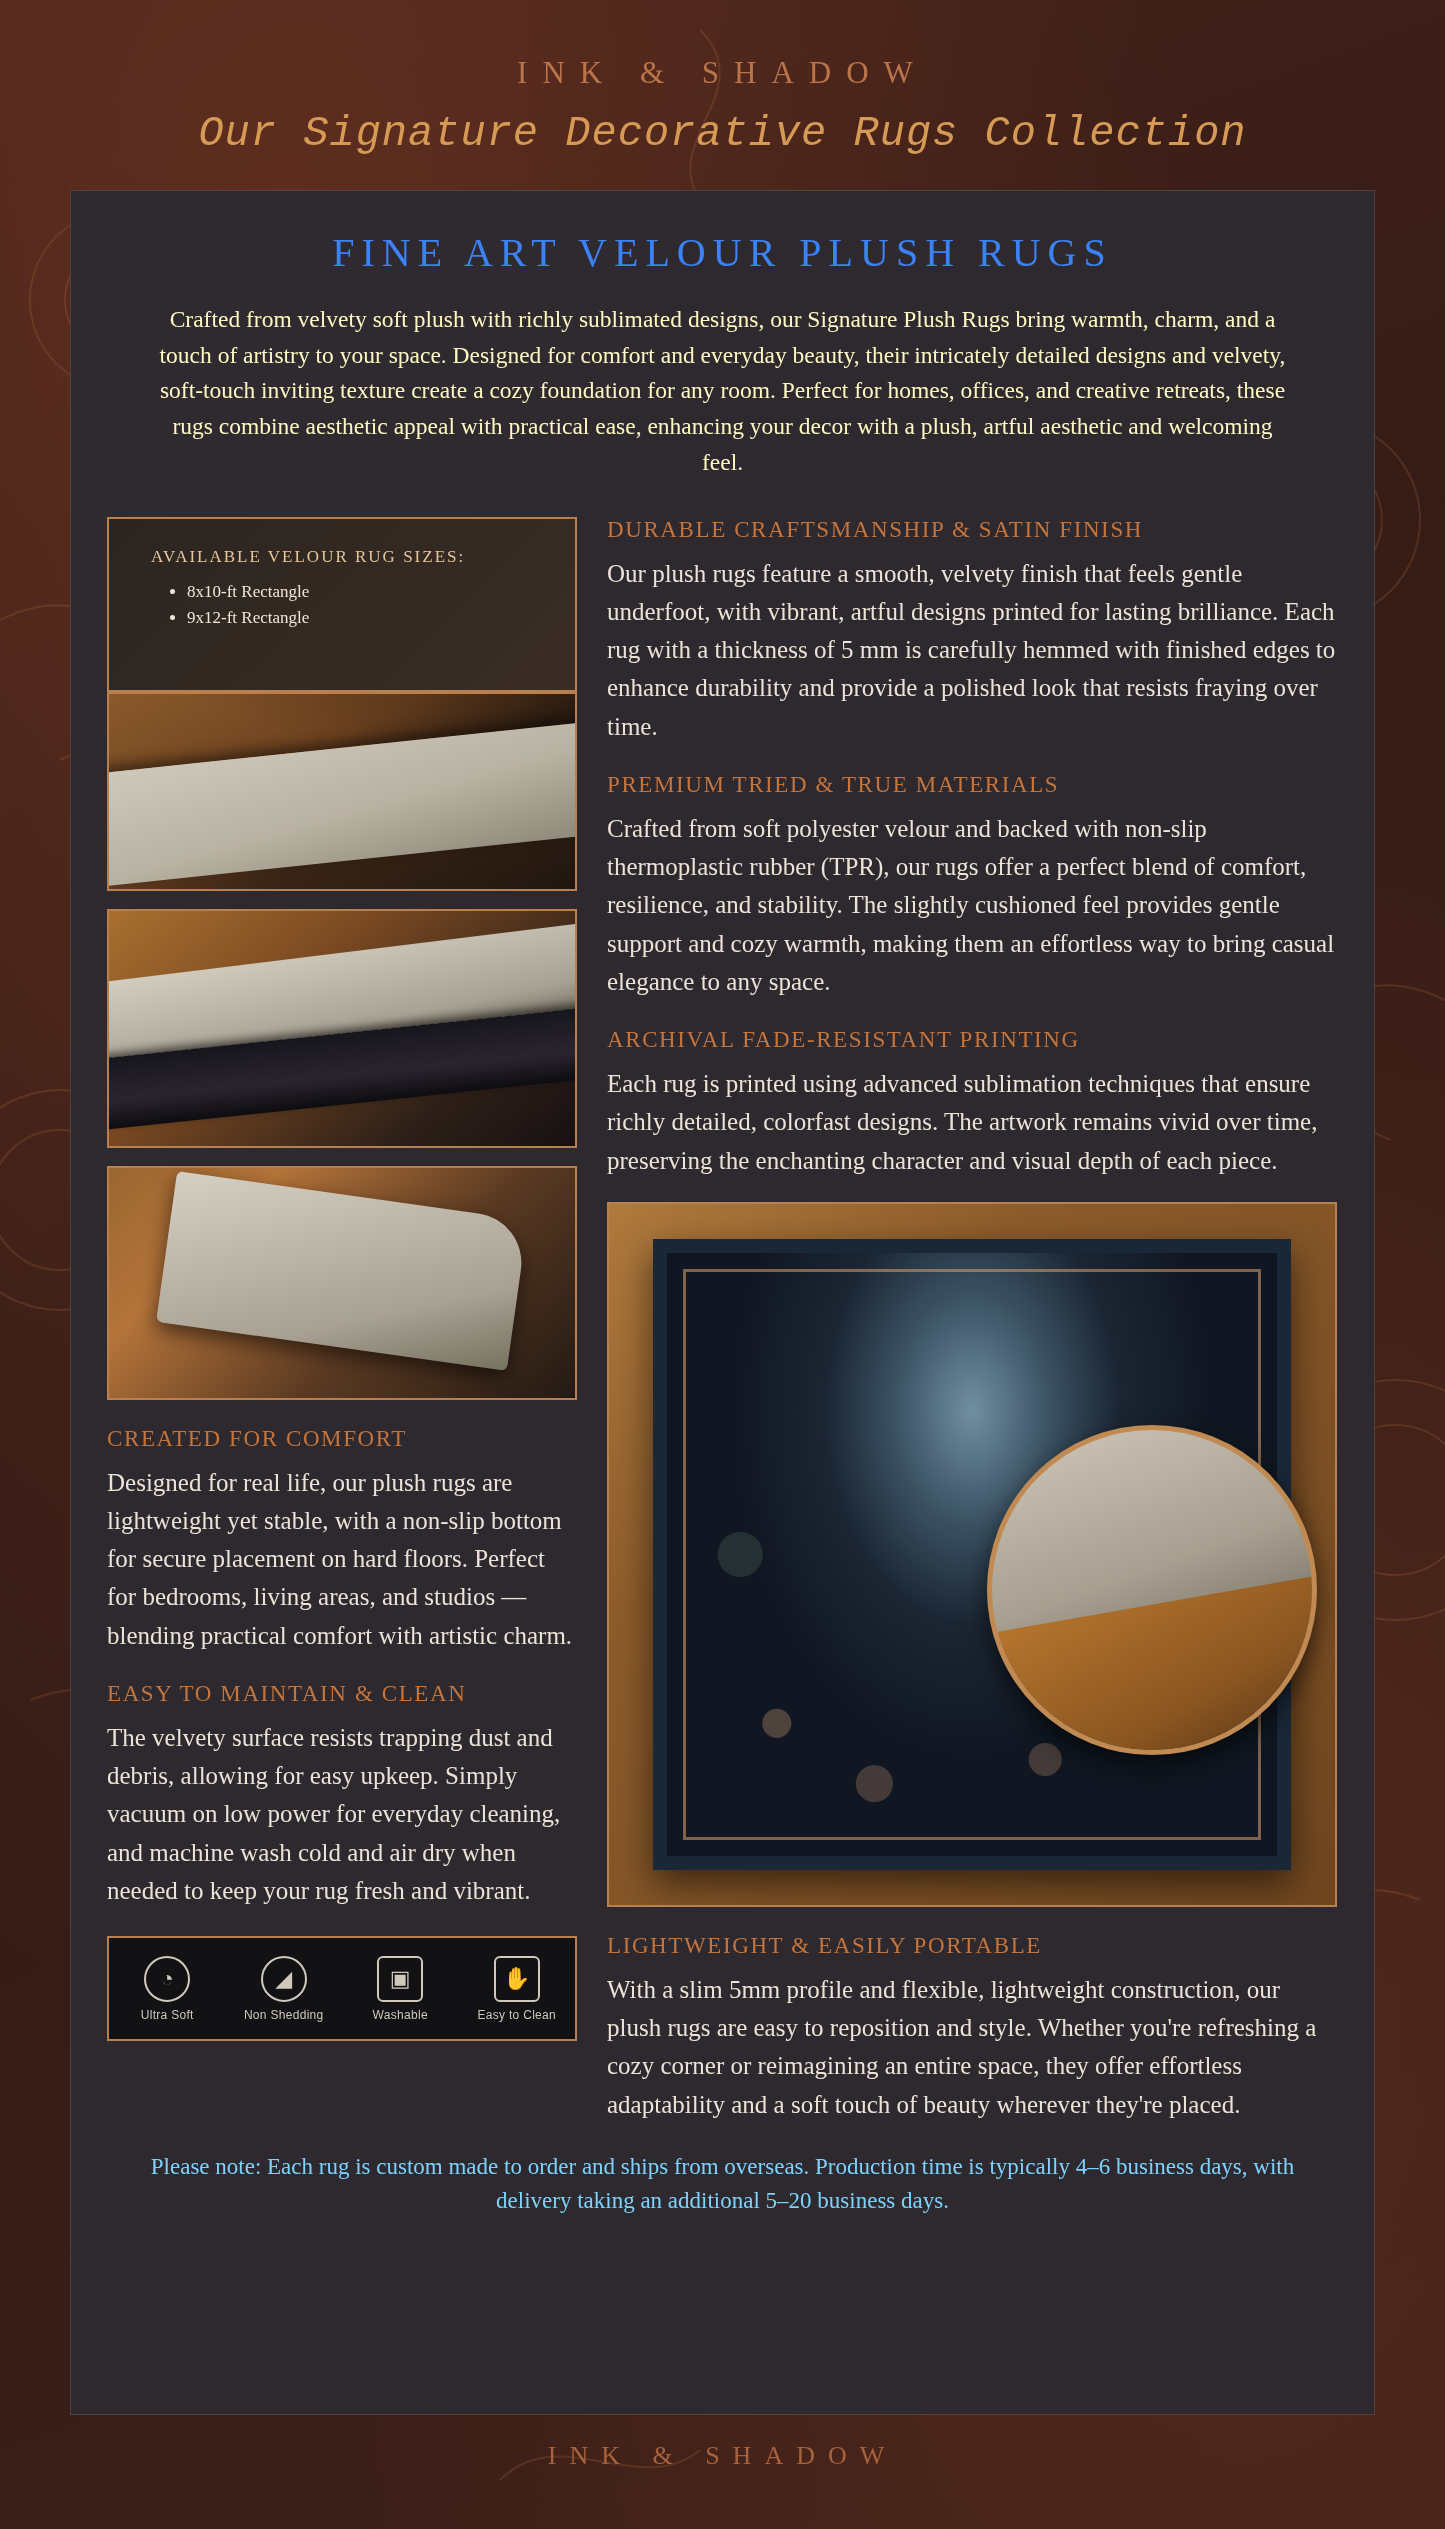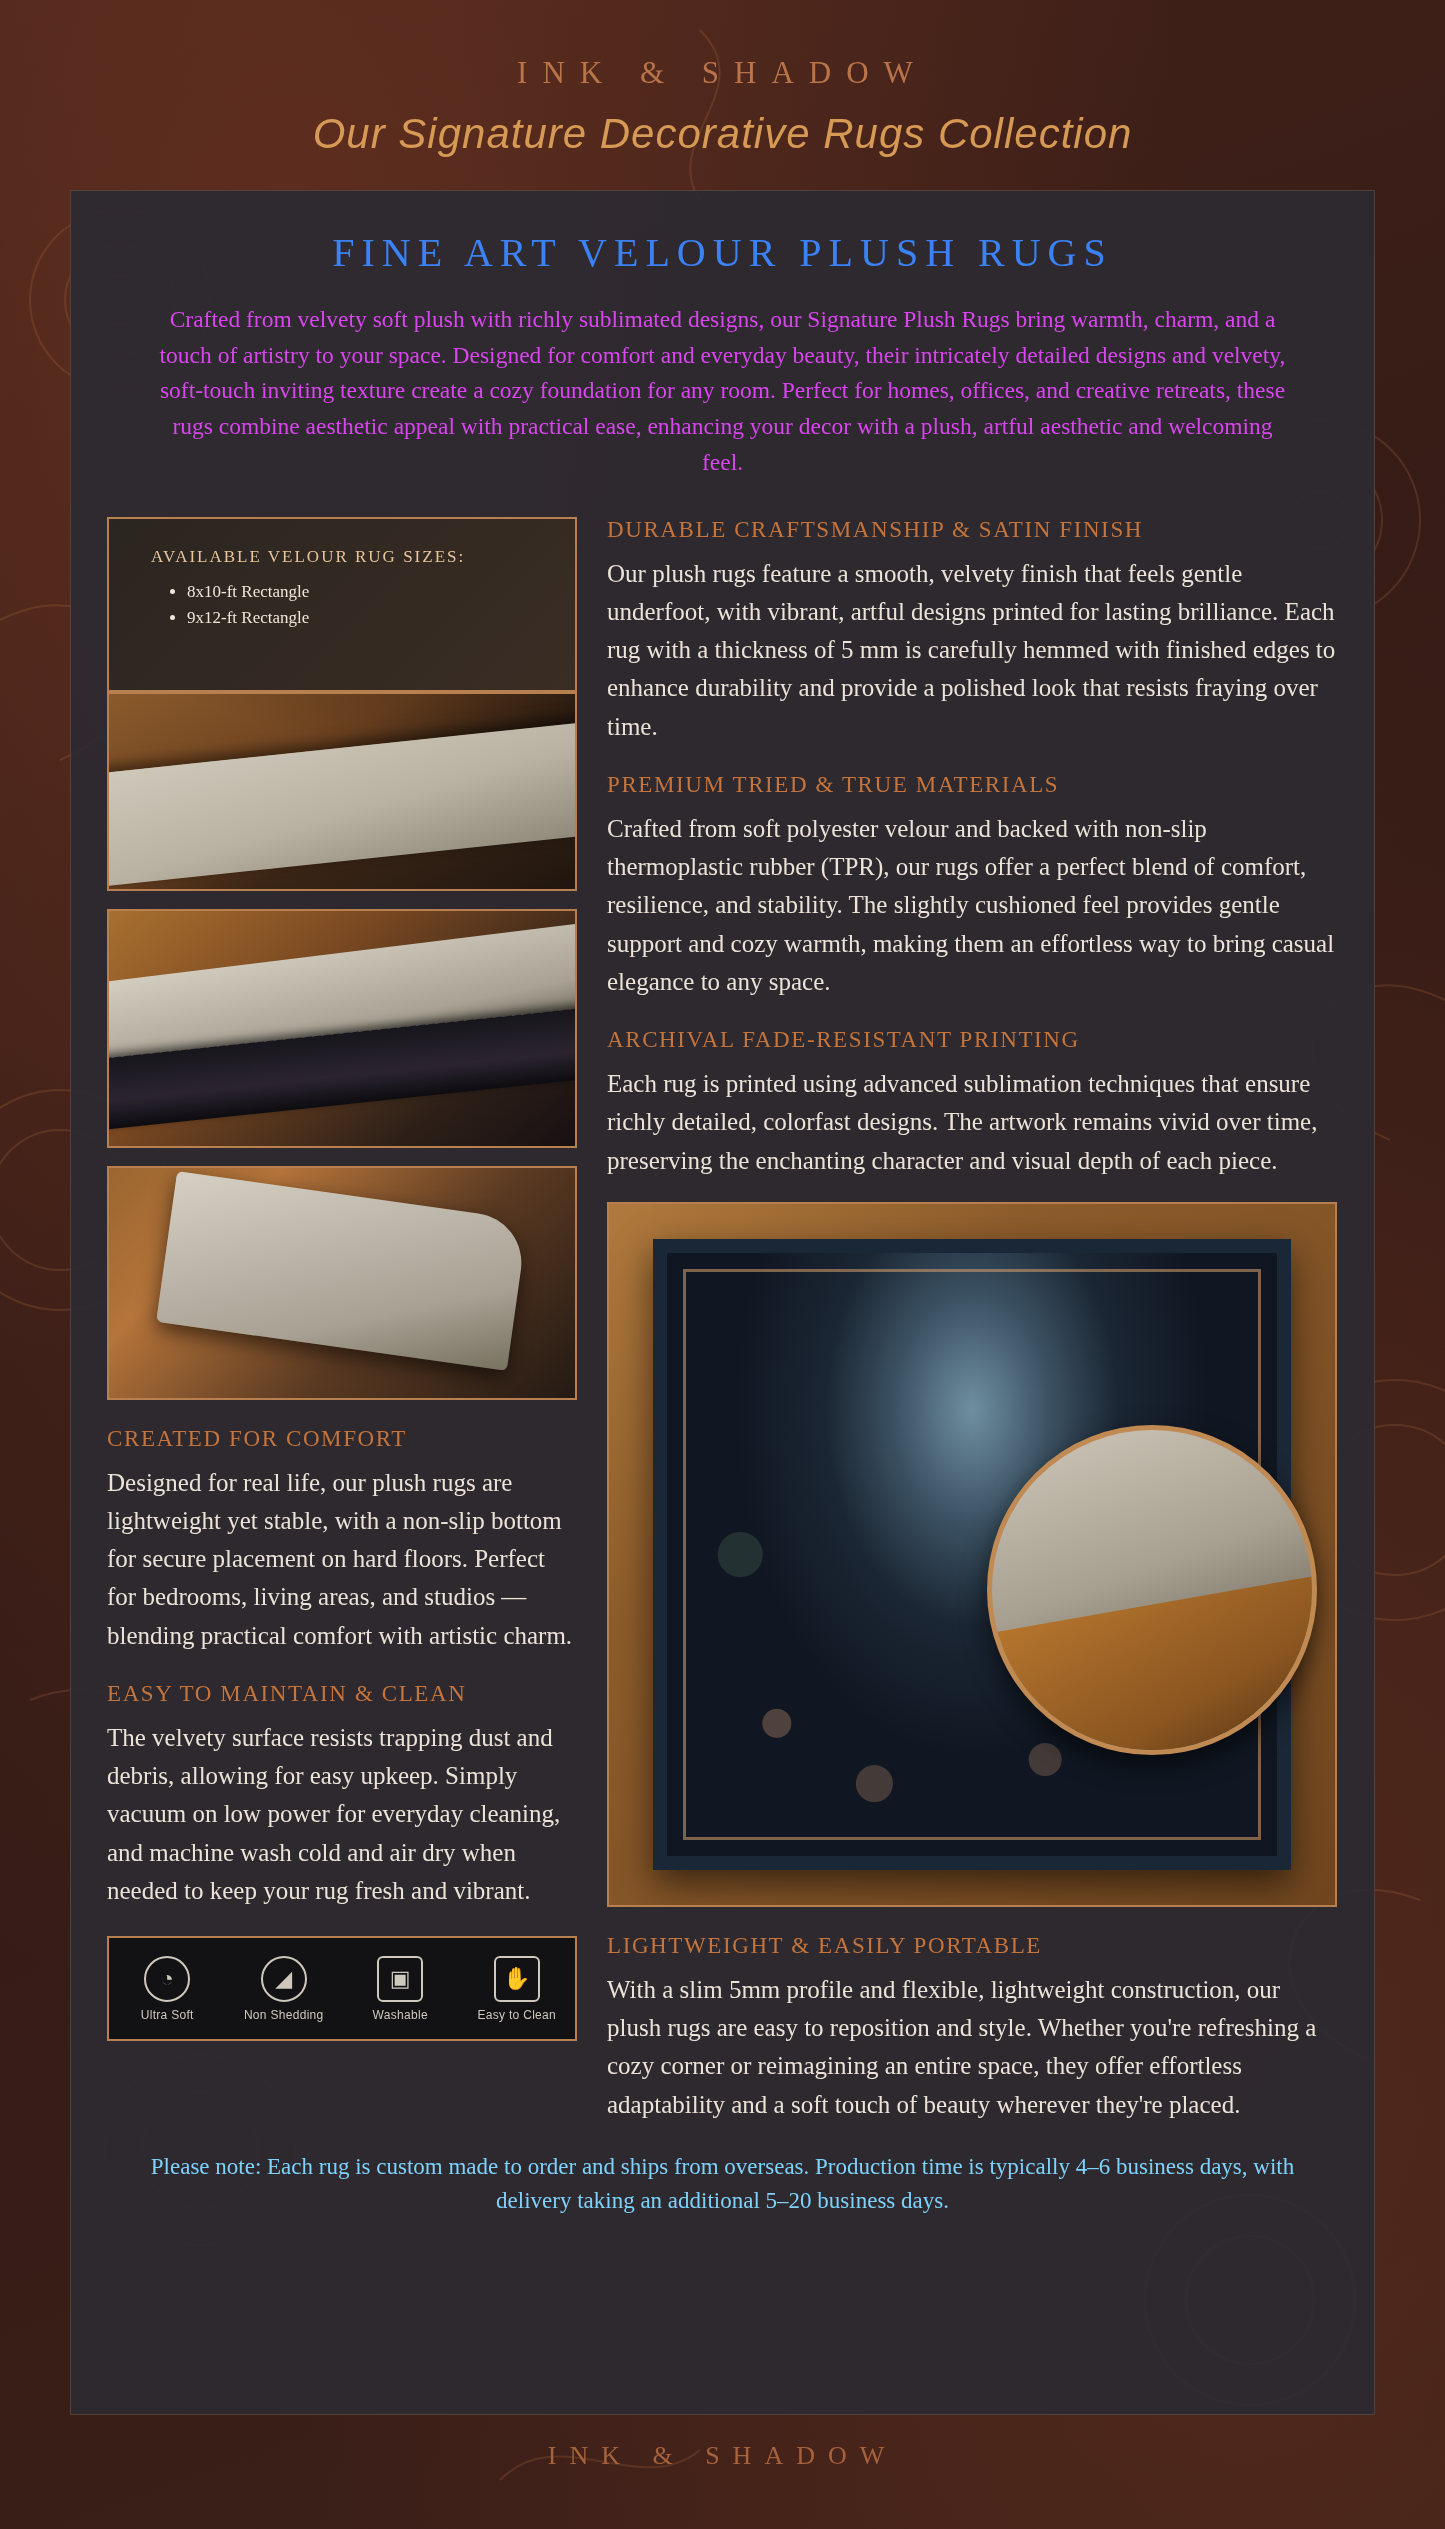--- a/index.html
+++ b/index.html
@@ -36,41 +36,41 @@
   .brand-top {
     position:absolute; top:55px; left:0; width:100%;
     text-align:center;
     font-family:"Liberation Serif", serif;
     font-size:31px; letter-spacing:15px;
     color:#b9744a; font-weight:400;
   }
   .brand-script {
     position:absolute; top:110px; left:0; width:100%;
     text-align:center;
-    font-family:Liberation Sans, sans-serif;
+    font-family:Liberation Mono, monospace;
     font-style:italic;
     font-size:42px; letter-spacing:1px;
     color:#d79a55;
   }
 
   .title {
     text-align:center;
     margin-top:38px;
     font-size:40px;
     letter-spacing:7px;
     color:#3b82f6;
     font-family:"Liberation Serif", serif;
   }
 
   .intro {
     margin: 26px 78px 0 78px;
     text-align:center;
     font-size:23.5px;
     line-height:1.52;
-    color:#d946ef;
+    color:#fef9c3;
   }
 
   
   .cols { display:flex; margin-top:36px; padding: 0 36px 0 36px; }
   .col-left { width: 470px; }
   .col-right { width: 730px; margin-left: 30px; }
 
   .sizes-box {
     border:2px solid #b9804f;
     background: linear-gradient(135deg,#2b2520,#3a2d24);

